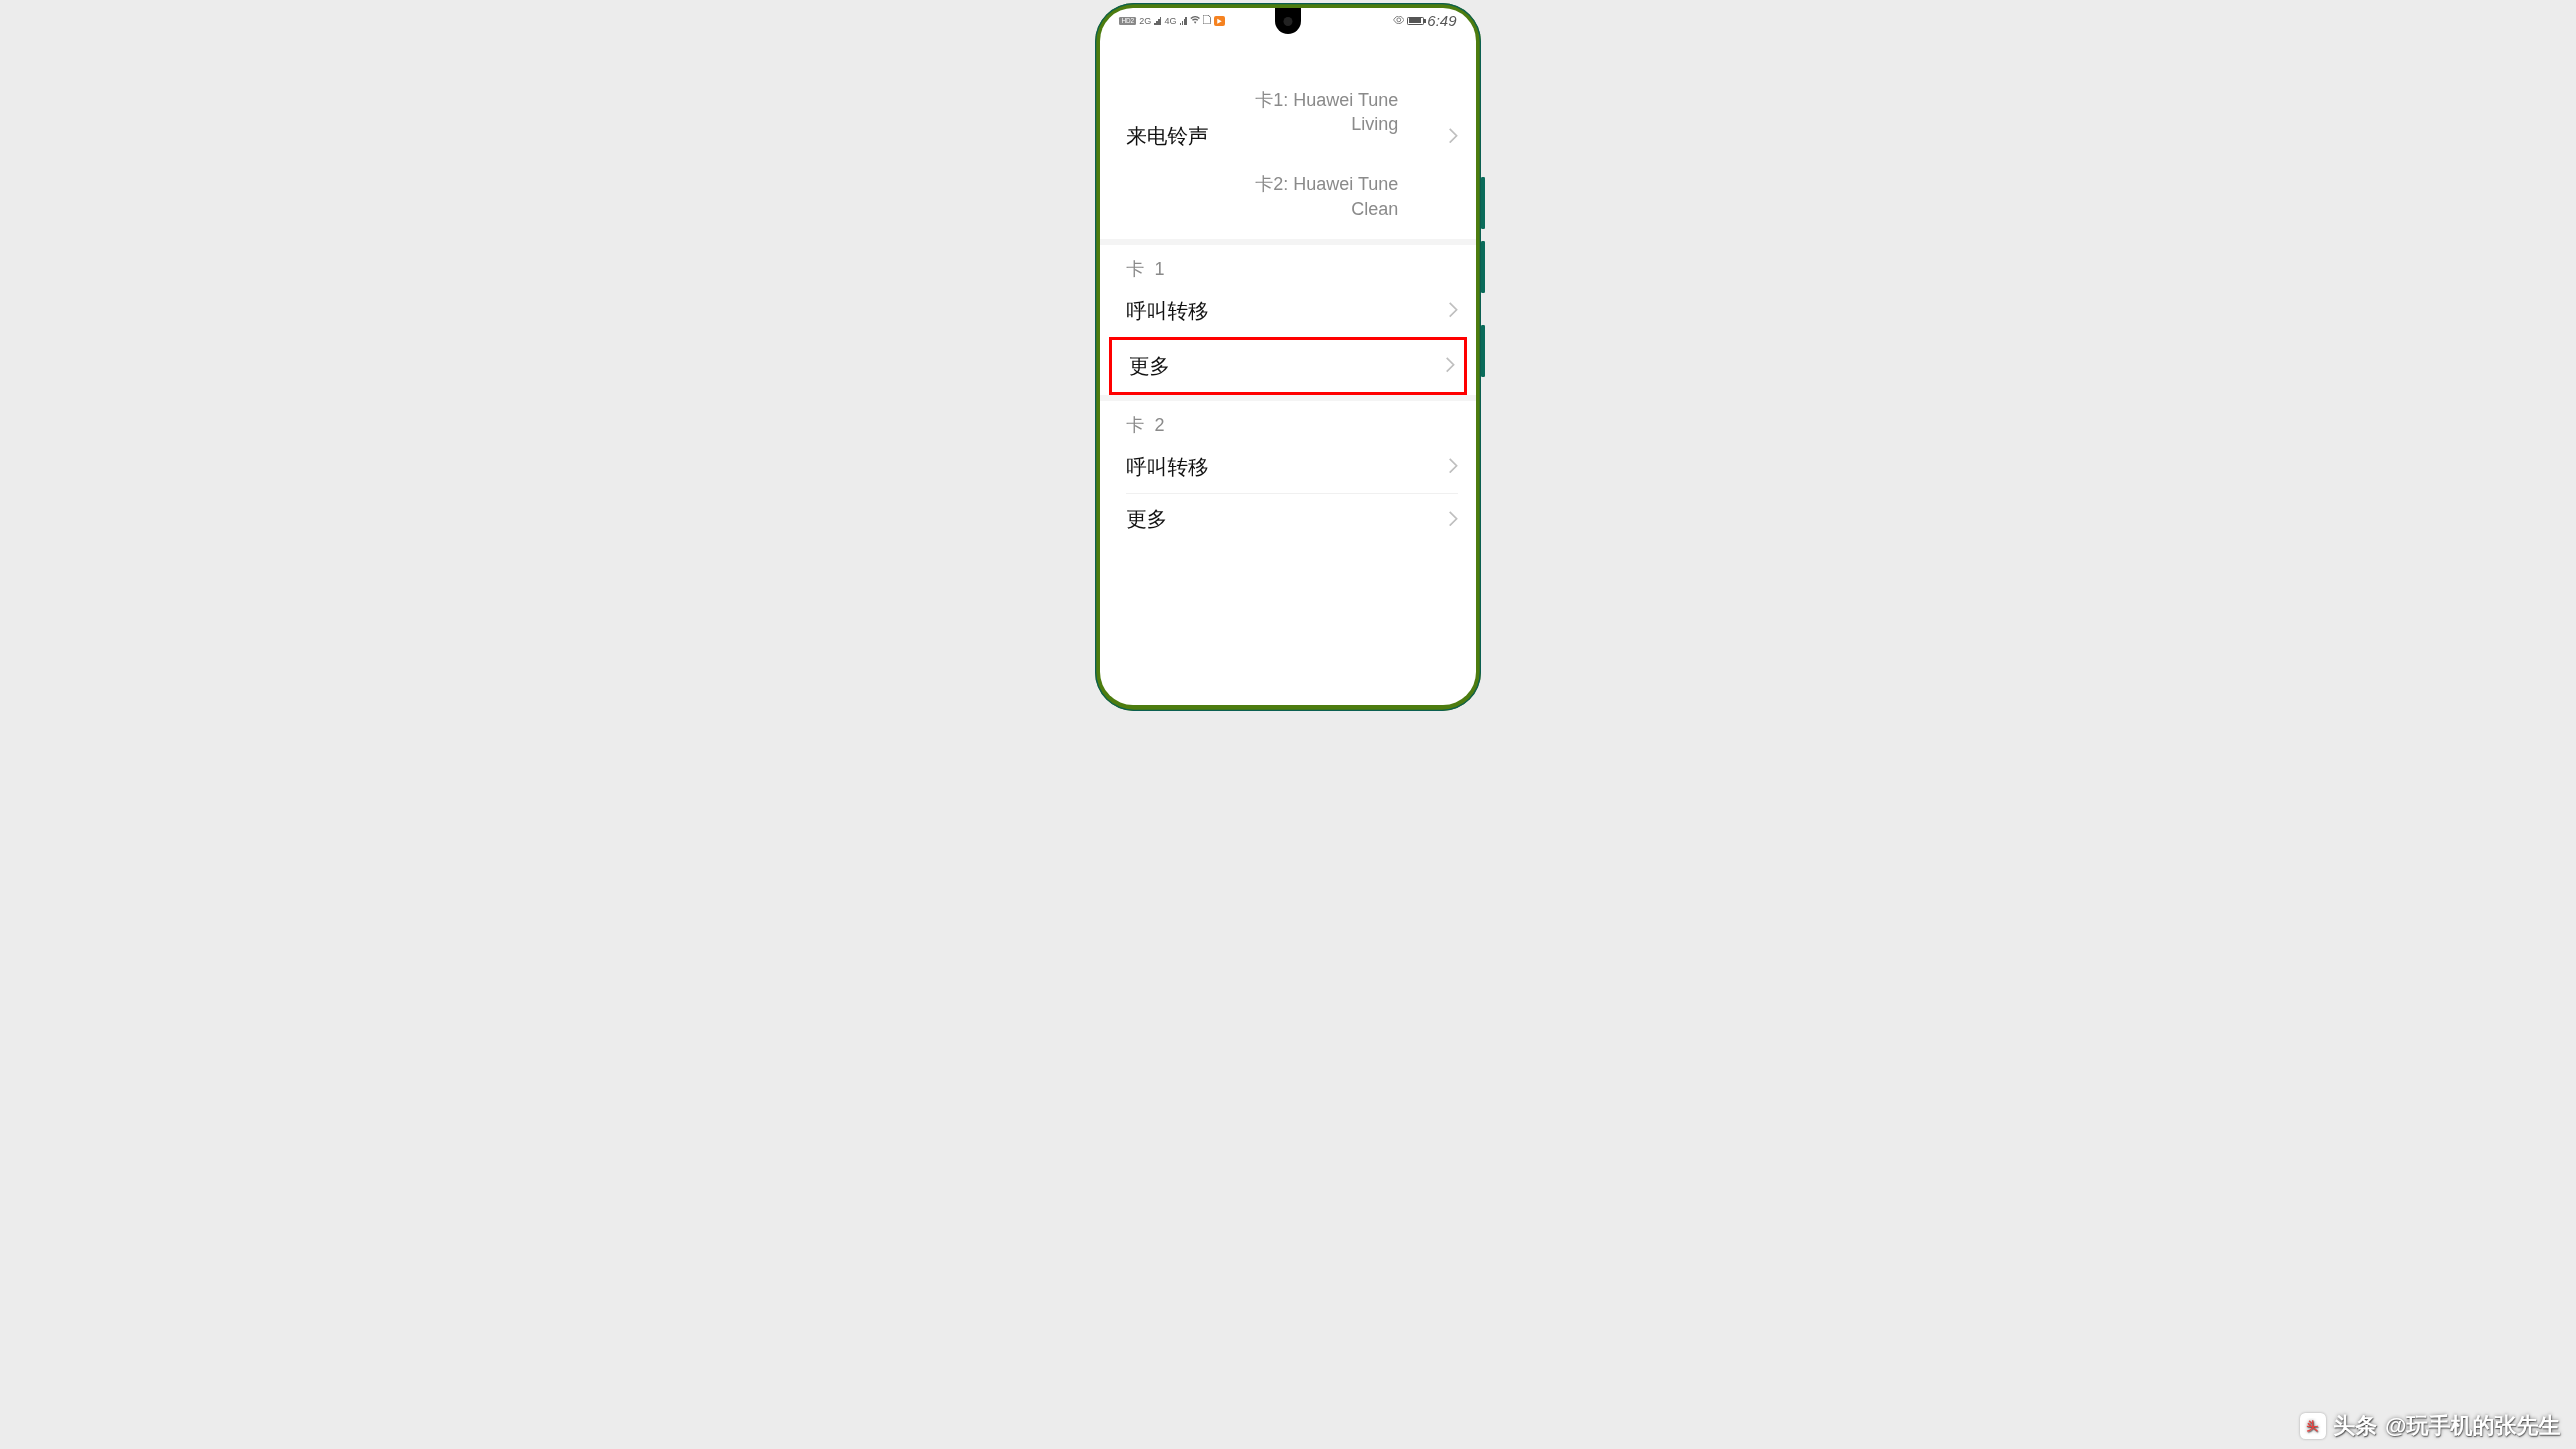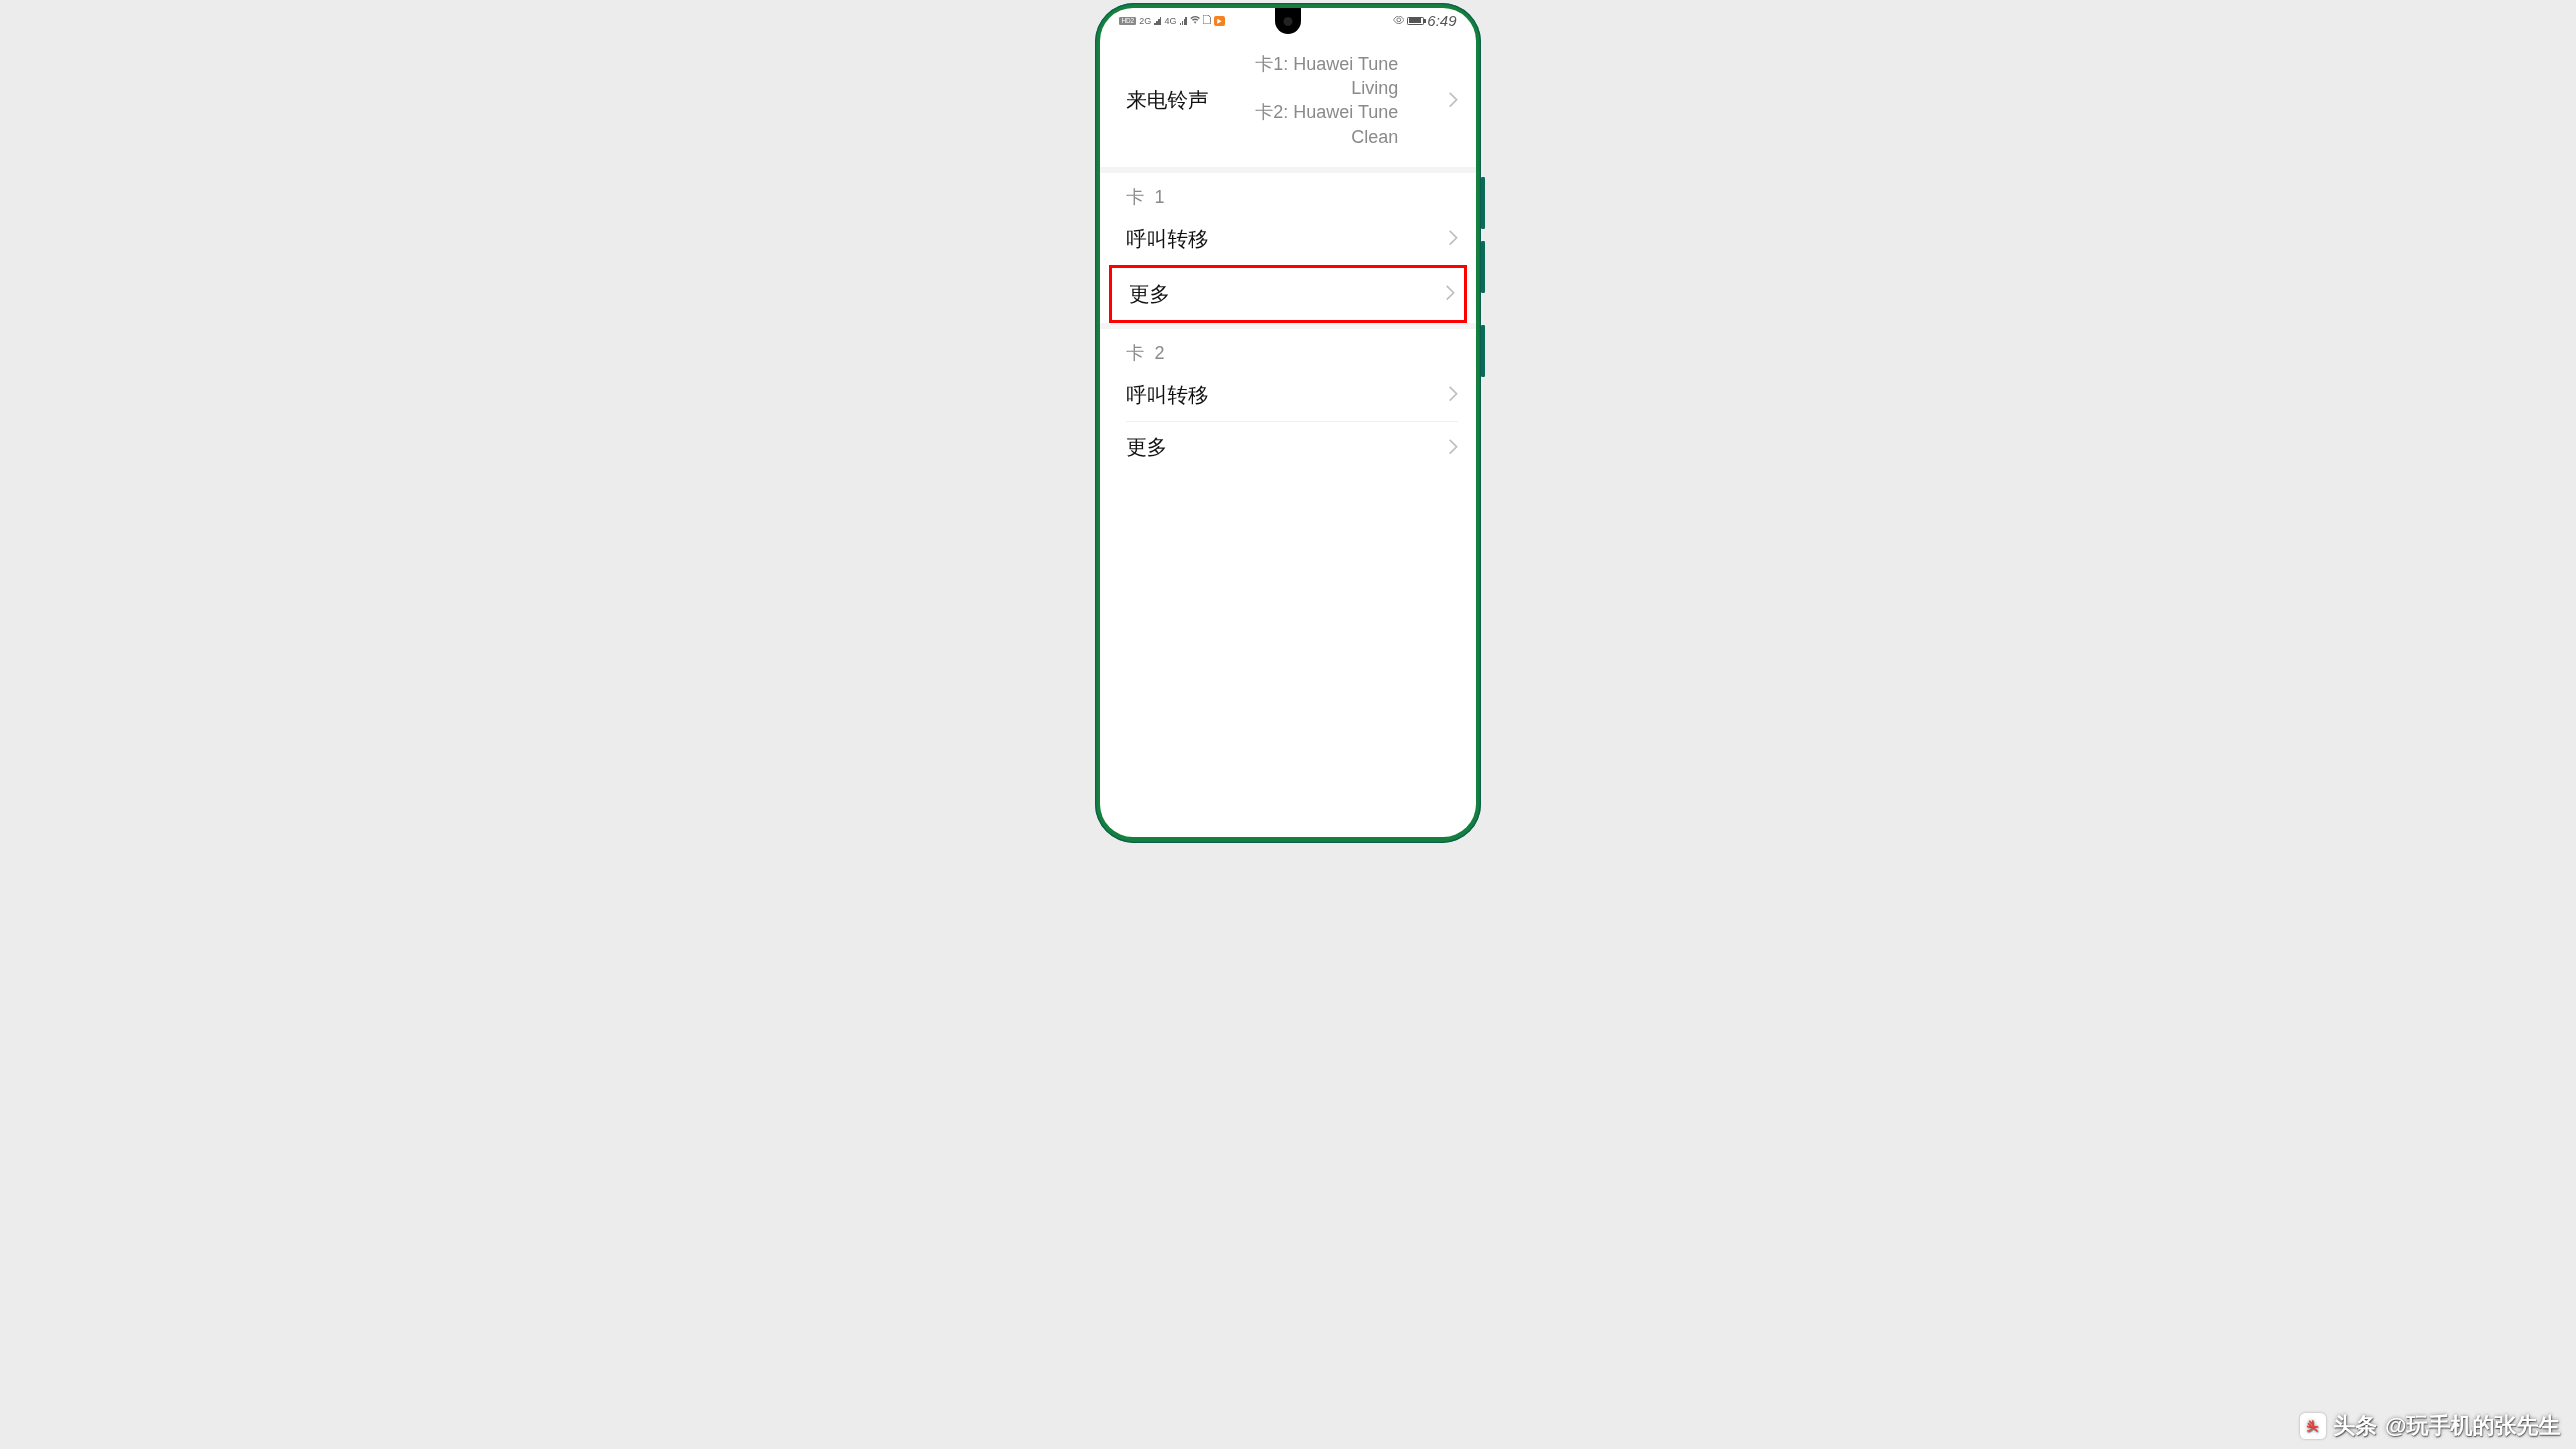--- a/index.html
+++ b/index.html
@@ -15,22 +15,22 @@
 
   .frame-wrapper {
     position: relative;
     width: 386px;
     margin-top: 2.6px;
   }
 
   .phone-frame {
     position: relative;
     width: 386px;
-    height: 840px;
-    background: #15803d;
+    height: 708px;
+    background: #4d7c0f;
     border-radius: 39px;
     padding: 5.2px;
     box-shadow: 0 0 0 1.3px #0b5f51 inset;
   }
 
   .phone-inner {
     width: 100%;
     height: 100%;
     background: #fff;
     border-radius: 33px;
@@ -178,21 +178,21 @@
     padding-right: 5.2px;
     line-height: 1.35;
   }
   .row .chevron {
     color: #bfbfbf;
     flex-shrink: 0;
   }
   .row .chevron svg { width: 10.3px; height: 15.5px; }
 
   .row.ringtone { padding-top: 18px; padding-bottom: 18px; }
-  .row.ringtone .value .line { display: block; }
+  .row.ringtone .value .line { display: block; margin-top: 36px; }
 
   .divider-full {
     height: 6.4px;
     background: #f4f4f4;
   }
   .section-header {
     padding: 11.6px 26px 3.9px 26px;
     font-size: 18px;
     color: #8a8a8a;
     letter-spacing: 2.6px;

